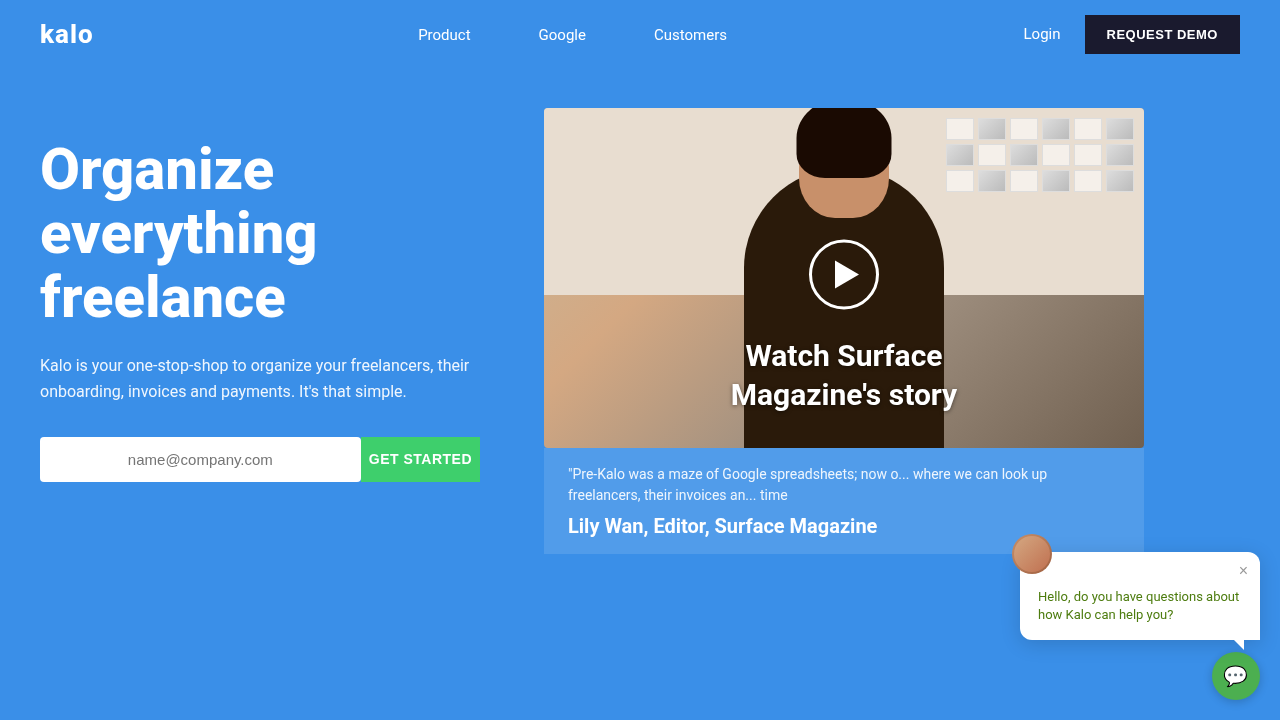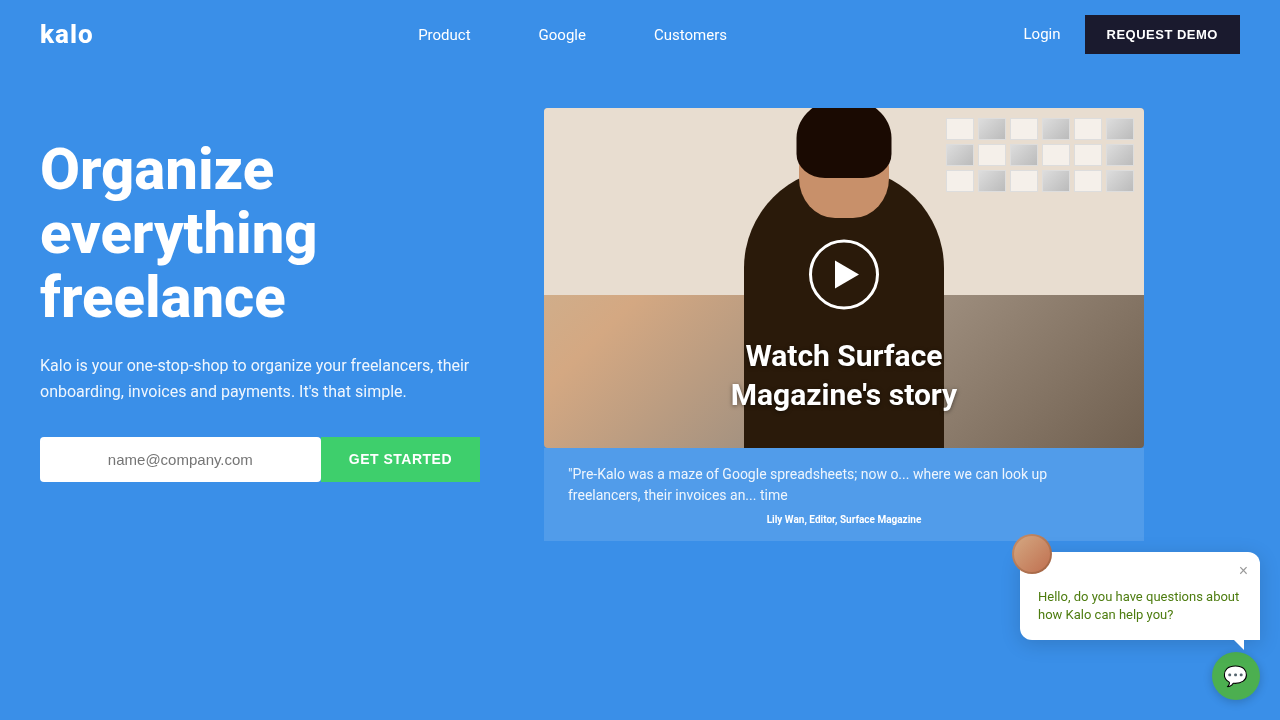--- a/index.html
+++ b/index.html
@@ -101,21 +101,21 @@
       outline: none;
       color: #888;
       background: #ffffff;
       border-radius: 4px;
       text-align: center;
     }
     .get-started-btn {
       background: #3ecf6c;
       color: #fff;
       border: none;
-      padding: 14px 28px;
+      padding: 14px 8px;
       font-size: 14px;
       font-weight: 700;
       letter-spacing: 0.5px;
       text-transform: uppercase;
       cursor: pointer;
       white-space: nowrap;
     }
     .see-how-link {
       display: flex;
       align-items: center;
@@ -263,24 +263,24 @@
       background: rgba(255,255,255,0.12);
       padding: 16px 24px;
     }
     .testimonial-quote {
       font-size: 14px;
       color: rgba(255,255,255,0.9);
       line-height: 1.5;
       margin-bottom: 8px;
     }
     .testimonial-author {
-      font-size: 10px;
+      font-size: 20px;
       font-weight: 700;
       color: #fff;
-      text-align: center;
+      text-align: left;
     }
 
     
     .chat-widget {
       position: fixed;
       bottom: 20px;
       right: 20px;
       z-index: 100;
     }
     .chat-bubble {

